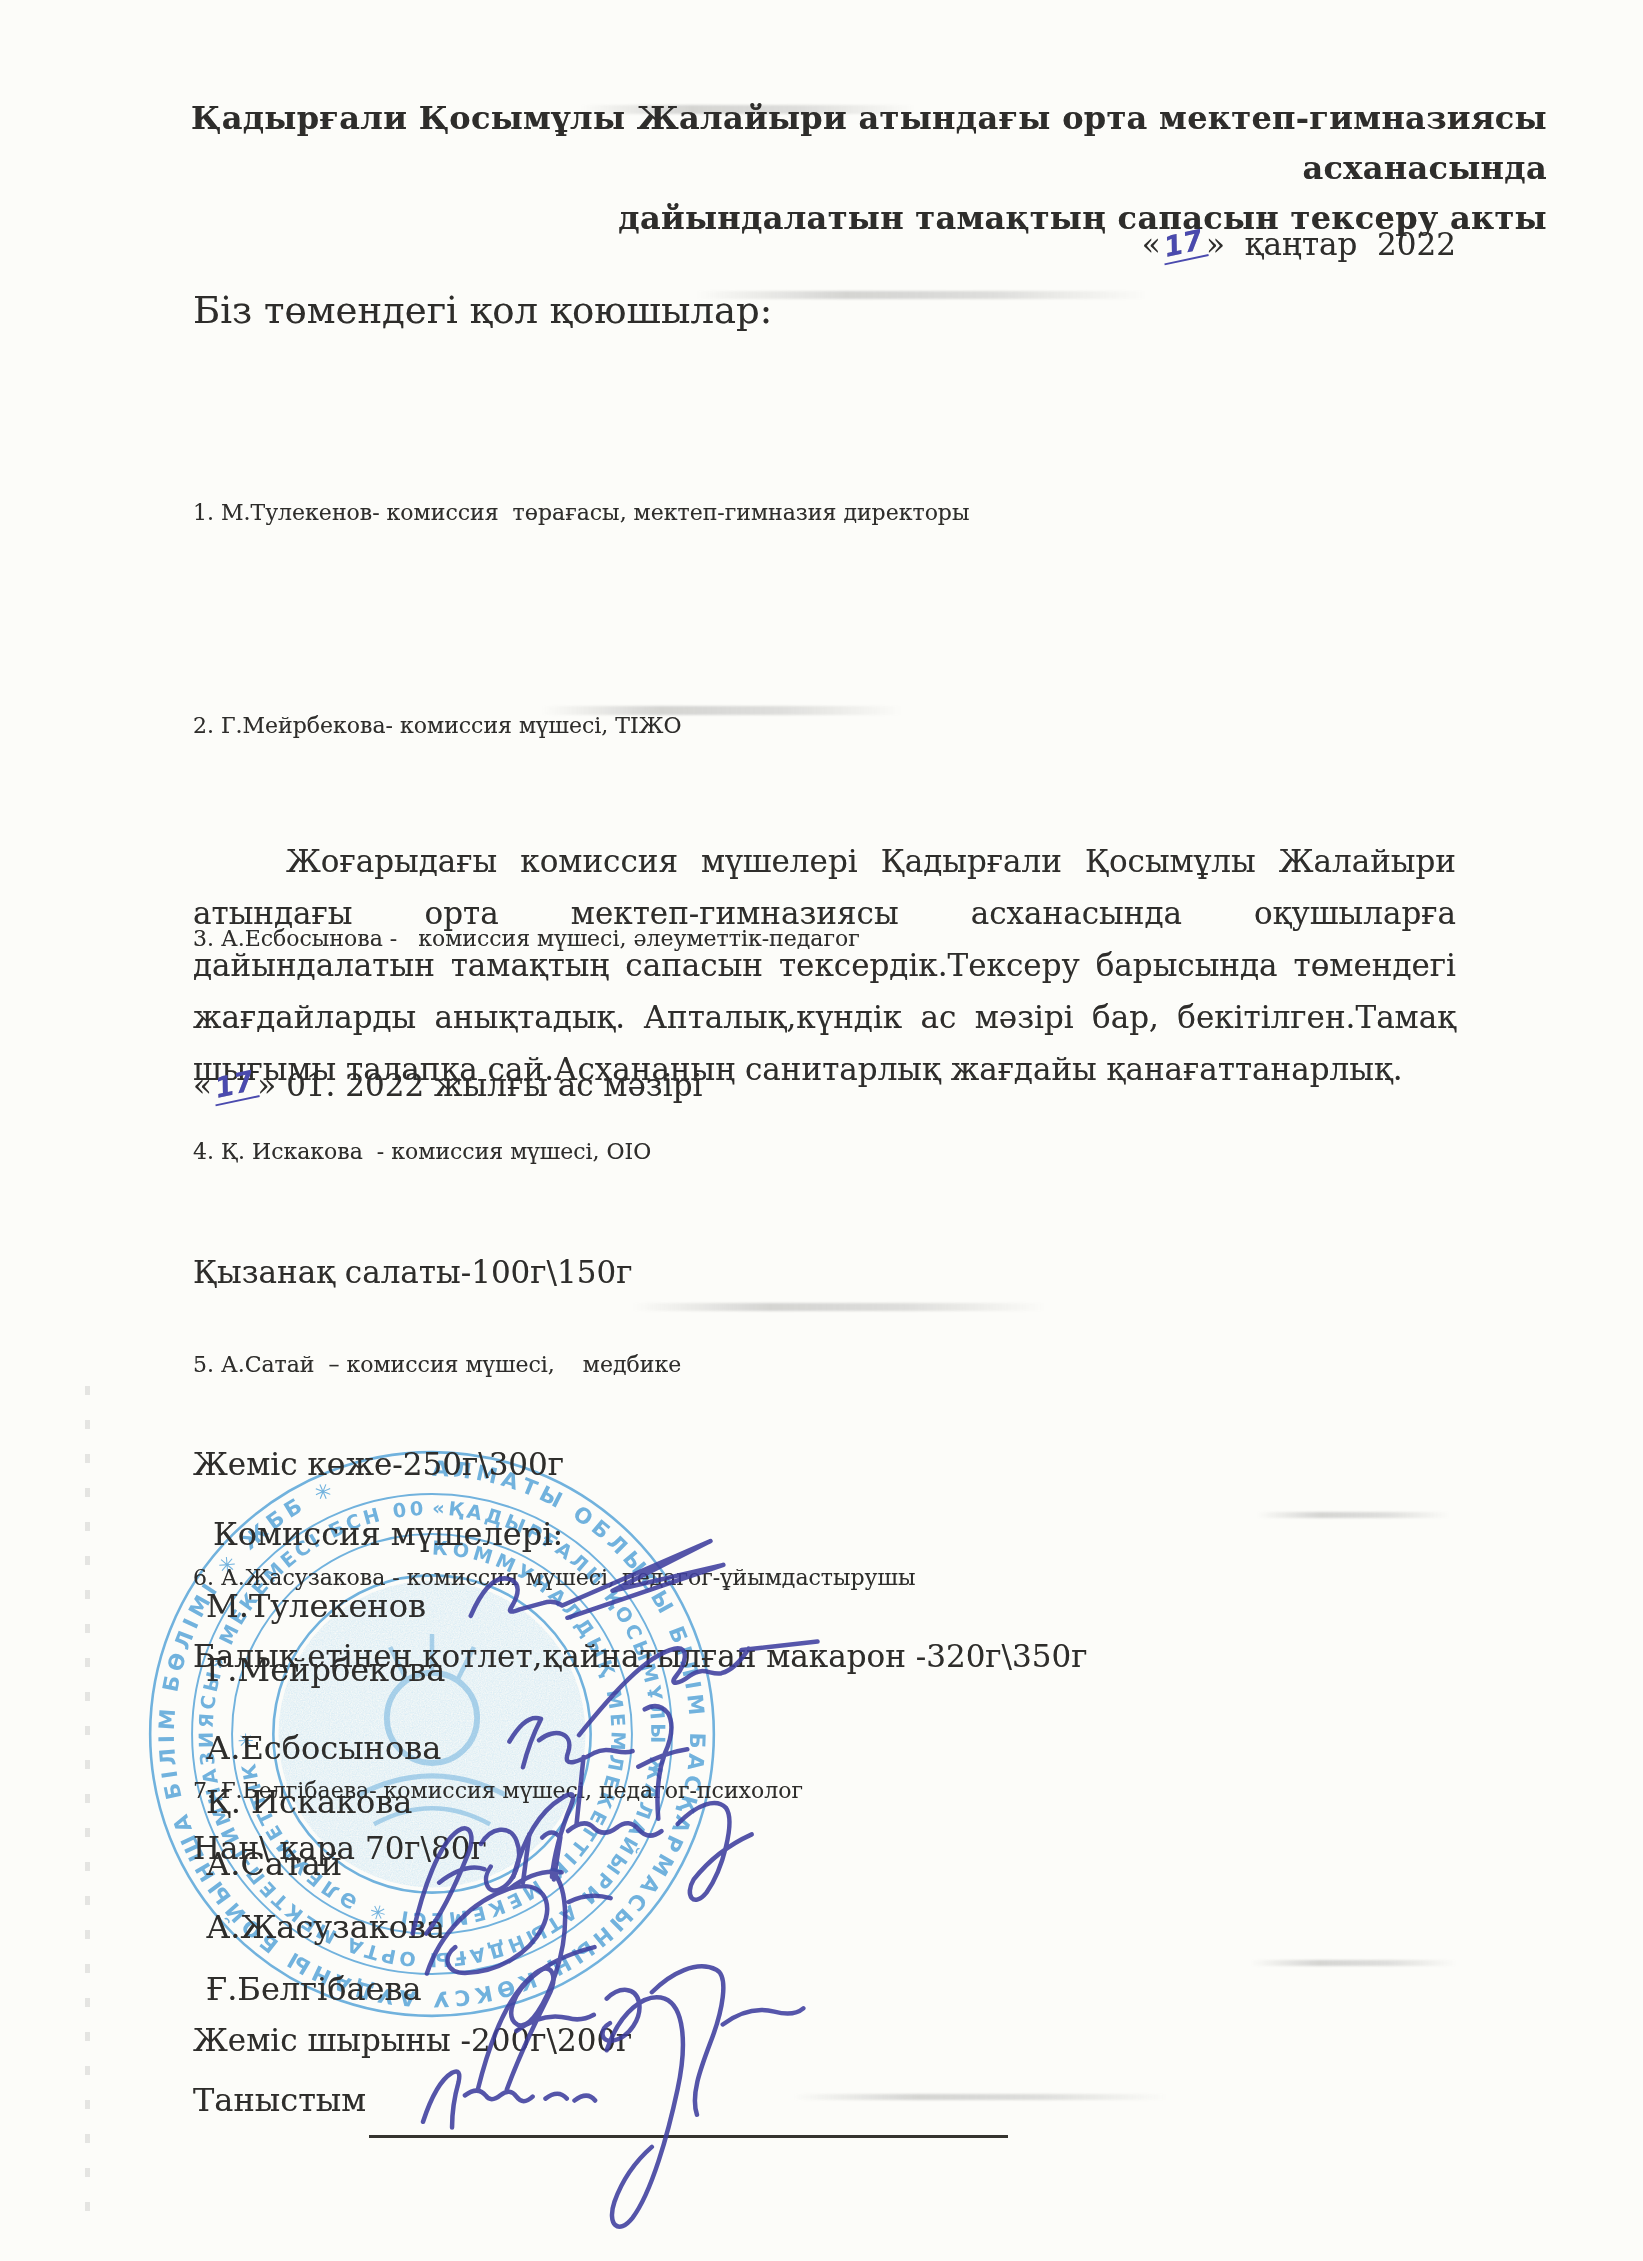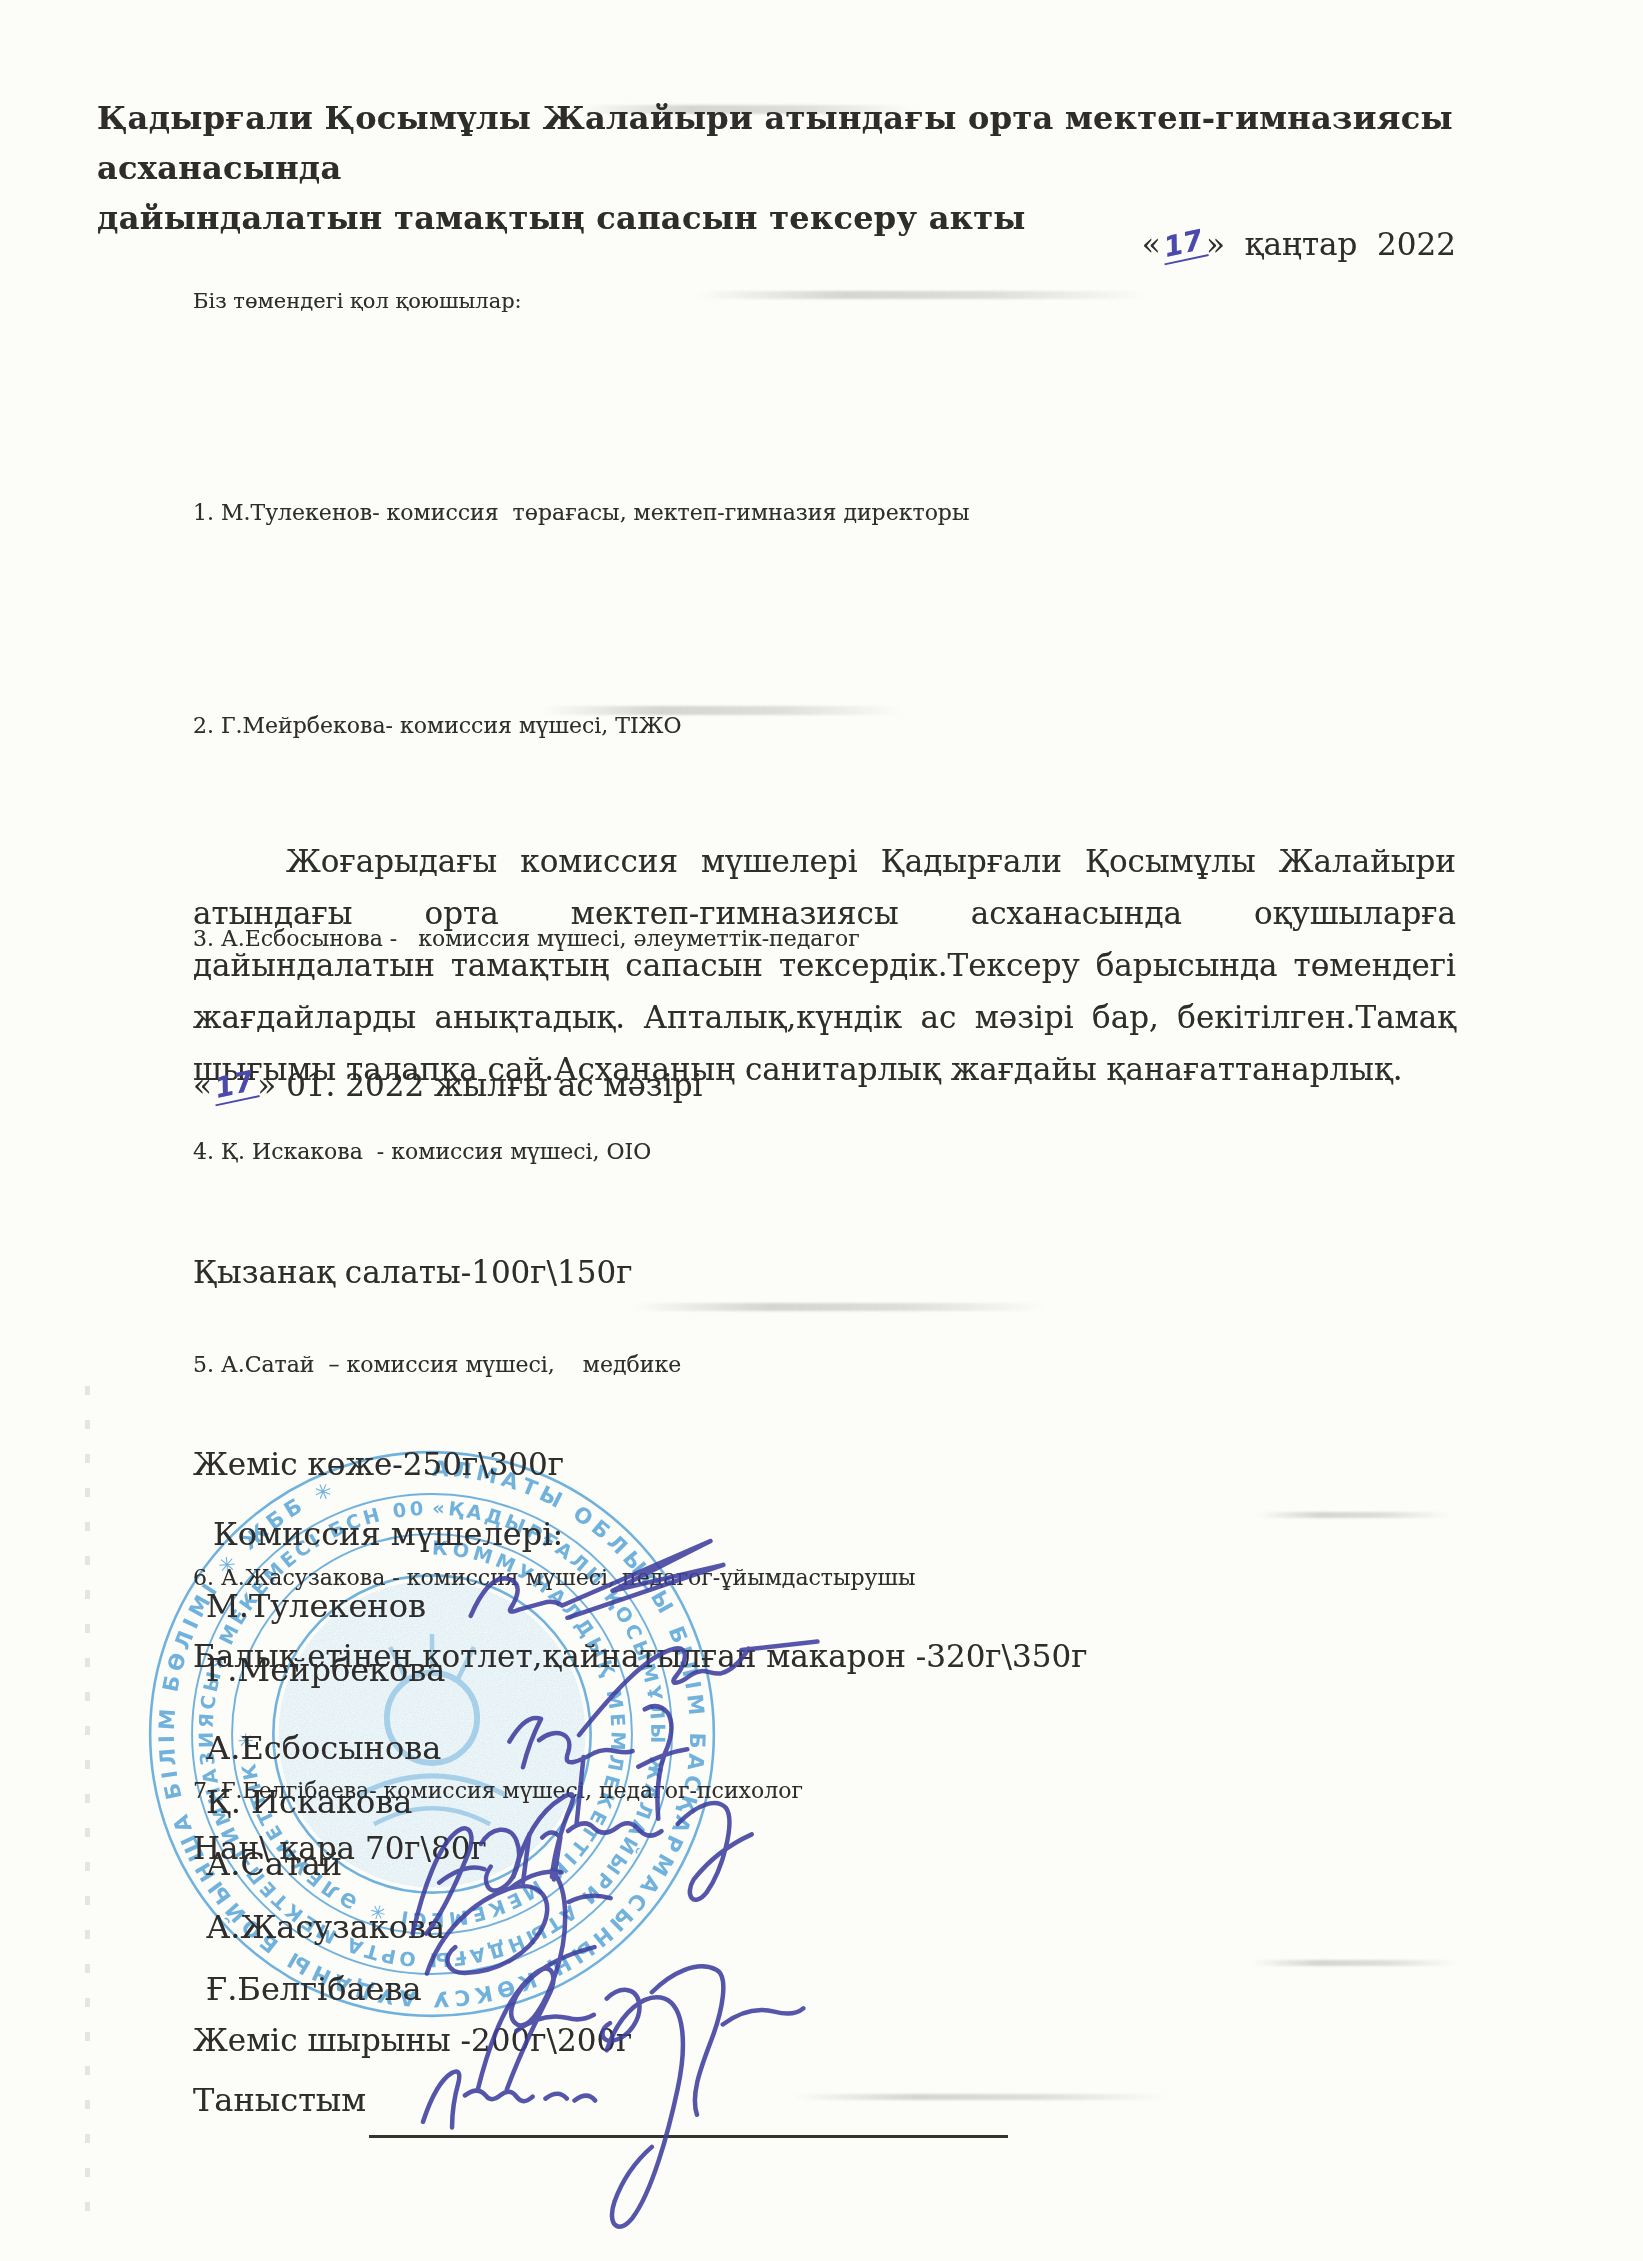--- a/index.html
+++ b/index.html
@@ -5,24 +5,24 @@
   html,body{margin:0;padding:0;background:#e8e8e6;}
   .page{
     position:relative;
     width:1644px;height:2261px;
     background:#fcfcf9;
     font-family:"DejaVu Serif","Liberation Serif",serif;
     color:#2e2d2b;
     overflow:hidden;
   }
   .txt{position:absolute;text-shadow:0 0 0.6px rgba(50,50,50,.35);}
-  .title-block{top:93px;left:97px;width:1450px;text-align:left;
+  .title-block{top:93px;left:97px;width:1450px;text-align:right;
     font-weight:bold;font-size:32px;line-height:50px;letter-spacing:0.3px;}
   .date-line{top:226px;left:902px;width:554px;text-align:right;font-size:31px;white-space:pre;}
-  .intro{top:289px;left:193px;font-size:21px;white-space:pre;}
+  .intro{top:289px;left:193px;font-size:37px;white-space:pre;}
   .members{top:335px;left:193px;width:1289px;font-size:22px;line-height:71px;white-space:pre;}
   .paragraph{top:835px;left:193px;width:1263px;font-size:31px;line-height:52px;
     text-align:justify;text-indent:93px;}
   .menu-heading{top:1067px;left:193px;font-size:31px;white-space:pre;}
   .menu-items{top:1112px;left:193px;width:1225px;font-size:31px;line-height:64px;white-space:pre;}
   .commission-heading{top:1495px;left:213px;font-size:32px;margin-top:20px;}
   .signer{left:206px;font-size:32px;white-space:pre;}
   .ack-label{top:2081px;left:193px;font-size:32px;}
   .ack-line{position:absolute;top:2135px;left:369px;width:639px;height:3.2px;background:#35342f;}
   .hand{display:inline-block;font-family:"DejaVu Sans","Liberation Sans",sans-serif;

